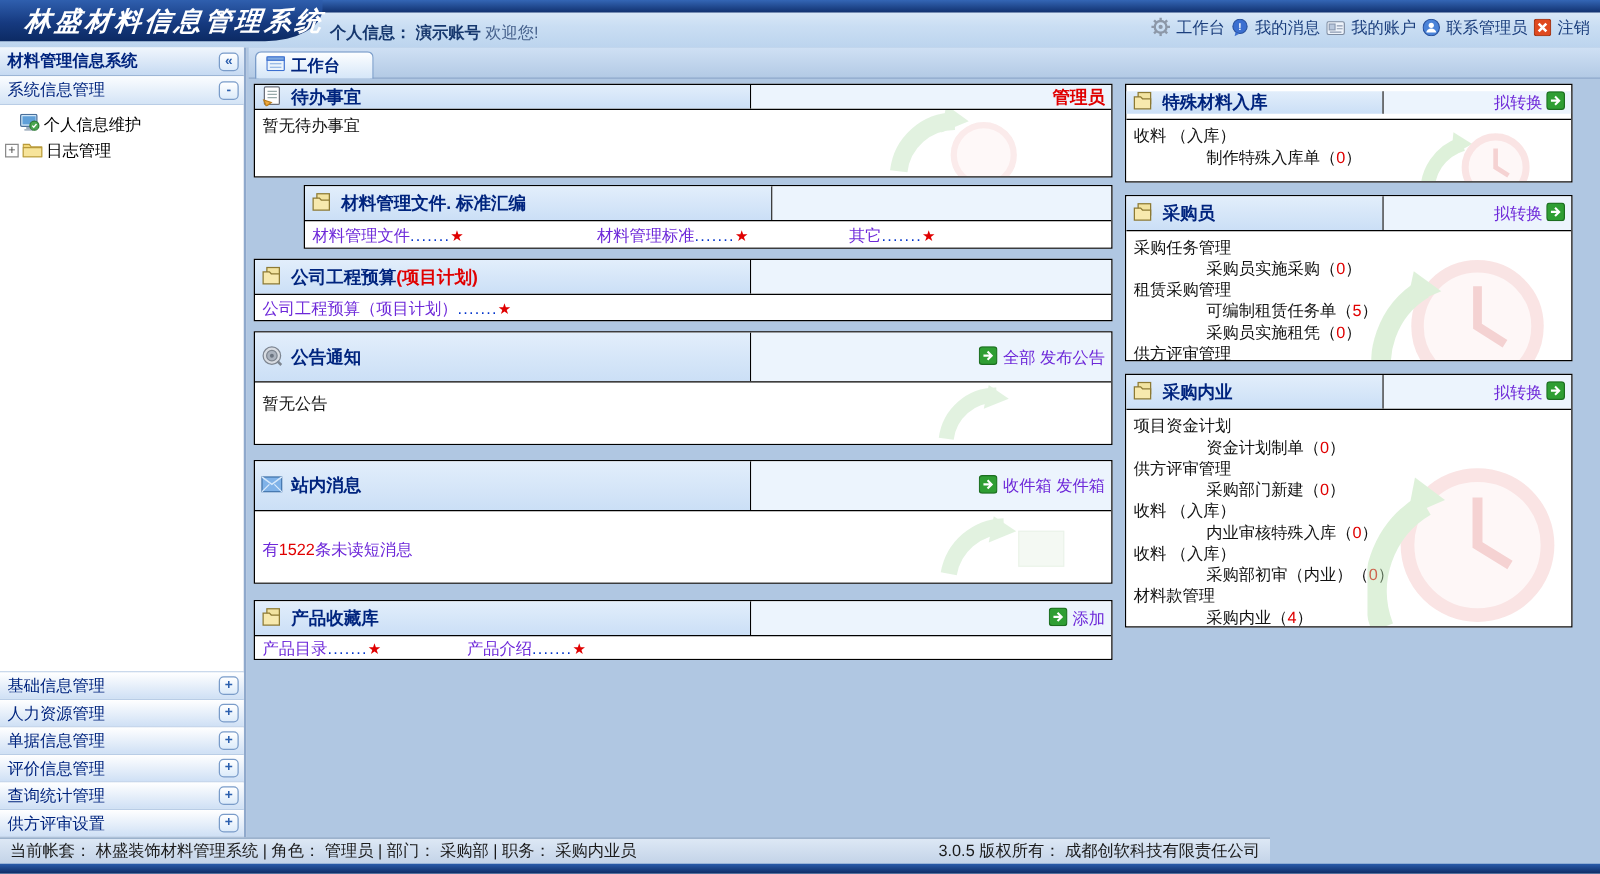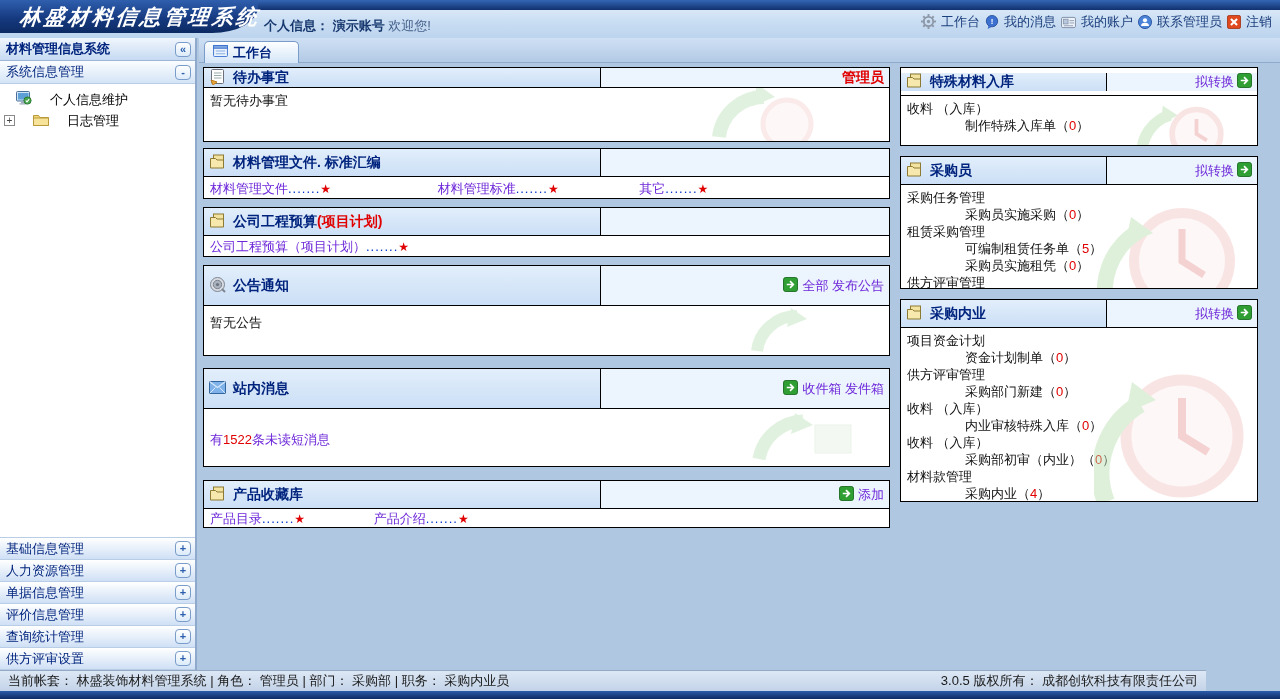--- a/index.html
+++ b/index.html
@@ -29,21 +29,21 @@
              border-right:2px solid #8fa9cc; display:flex; flex-direction:column; }
   .sb-title { height:23px; flex:0 0 23px; display:flex; align-items:center; justify-content:space-between;
               padding:0 4px 0 6px; background:linear-gradient(180deg,#f0f6fd,#c6daf2);
               border-bottom:1px solid #9db6d6; font-weight:bold; color:#00247e; font-size:13px; }
   .sb-sec { height:23px; flex:0 0 23px; display:flex; align-items:center; justify-content:space-between;
               padding:0 4px 0 6px; background:linear-gradient(180deg,#fbfdff,#d4e4f6);
               border-bottom:1px solid #b9cde6; color:#00247e; font-size:13px; cursor:pointer;gap:28px; }
   .round-btn { width:16px; height:15px; border:1px solid #7a9cc9; border-radius:4px; background:linear-gradient(#ffffff,#dcebfa);
               color:#2b5fae; font-size:11px; line-height:13px; text-align:center; font-weight:bold; cursor:pointer; }
   .tree { flex:1 1 auto; padding:5px 0 0 4px; font-size:13px; color:#000; overflow:hidden; }
-  .tree-row { display:flex; align-items:center; height:21px; gap:18px; cursor:pointer; }
+  .tree-row { display:flex; align-items:center; height:21px; gap:3px; cursor:pointer; }
   .tree-row.indent1 { padding-left:12px; }
   .plusbox { width:11px; height:11px; border:1px solid #8a8a8a; background:#fff; color:#444; font-size:10px;
              line-height:9px; text-align:center; }
   .sb-bottom { border-top:1px solid #b9cde6; }
   .sb-item { height:22px; display:flex; align-items:center; justify-content:space-between; padding:0 4px 0 6px;
              background:linear-gradient(180deg,#ffffff,#cfe0f5); border-bottom:1px solid #b9cde6;
              color:#00247e; font-size:13px; cursor:pointer; }
 
   
   .main { position:absolute; top:38px; left:199px; width:1081px; height:632px; background:#b0c7e2; }
@@ -72,21 +72,21 @@
   .grp { line-height:17px; color:#111; white-space:nowrap; }
   .itm { line-height:17px; padding-left:58px; color:#111; white-space:nowrap; cursor:pointer; }
 
   .garrow { display:inline-block; vertical-align:-3px; cursor:pointer; }
   .wrapcell { width:86px; text-align:right; line-height:16px; }
 
   .wm { position:absolute; opacity:.45; pointer-events:none; }
   .wm-green { position:absolute; opacity:.30; pointer-events:none; }
 
   
-  .statusbar { position:absolute; left:0; bottom:8px; width:1206px; height:21px; background:linear-gradient(180deg,#dde8f5,#c3d3e8);
+  .statusbar { position:absolute; left:0; bottom:8px; width:1016px; height:21px; background:linear-gradient(180deg,#dde8f5,#c3d3e8);
                border-top:1px solid #93a9c4; display:flex; align-items:center; justify-content:space-between; padding:0 8px;
                font-size:13px; color:#1a1a1a; }
   .bottom-strip { position:absolute; left:0; bottom:0; width:1280px; height:8px; background:linear-gradient(180deg,#2a5cab,#0d2a63); }
 </style>
 </head>
 <body>
 
 <div class="banner">
   <div class="banner-strip"></div>
   <div class="logo-block"></div>
@@ -234,21 +234,21 @@
         <div class="pb" style="height:54px;">
           <svg class="wm-green" style="right:70px; top:-6px;" width="110" height="70" viewBox="0 0 110 70">
               <path d="M10 55 a45 45 0 0 1 45-40" stroke="#9fd49a" stroke-width="14" fill="none"></path>
               <path d="M48 2 l18 13 -22 9 z" fill="#9fd49a"></path>
               <circle cx="78" cy="42" r="24" fill="#fbe6e6" stroke="#f0bcbc" stroke-width="5"></circle>
             </svg>
           <span>暂无待办事宜</span>
         </div>
       </div>
 
-      <div class="panel" style="margin-bottom:8px;">
+      <div class="panel" style="margin-bottom:8px;margin-left:40px;">
         <div class="ph" style="height:27px;">
           <div class="ph-left">
             <span><svg width="17" height="15" viewBox="0 0 17 15">
                   <rect x="4.5" y="1" width="10" height="9" fill="#f2e3a0" stroke="#8d7a33"></rect>
                   <path d="M1.5 4.5 h5 l1.5 1.5 h6.5 v8 h-13 z" fill="#f7e9ae" stroke="#8d7a33"></path>
                 </svg></span>
             <span class="ph-title">材料管理文件. 标准汇编</span>
           </div>
           <div class="ph-right"></div>
         </div>

